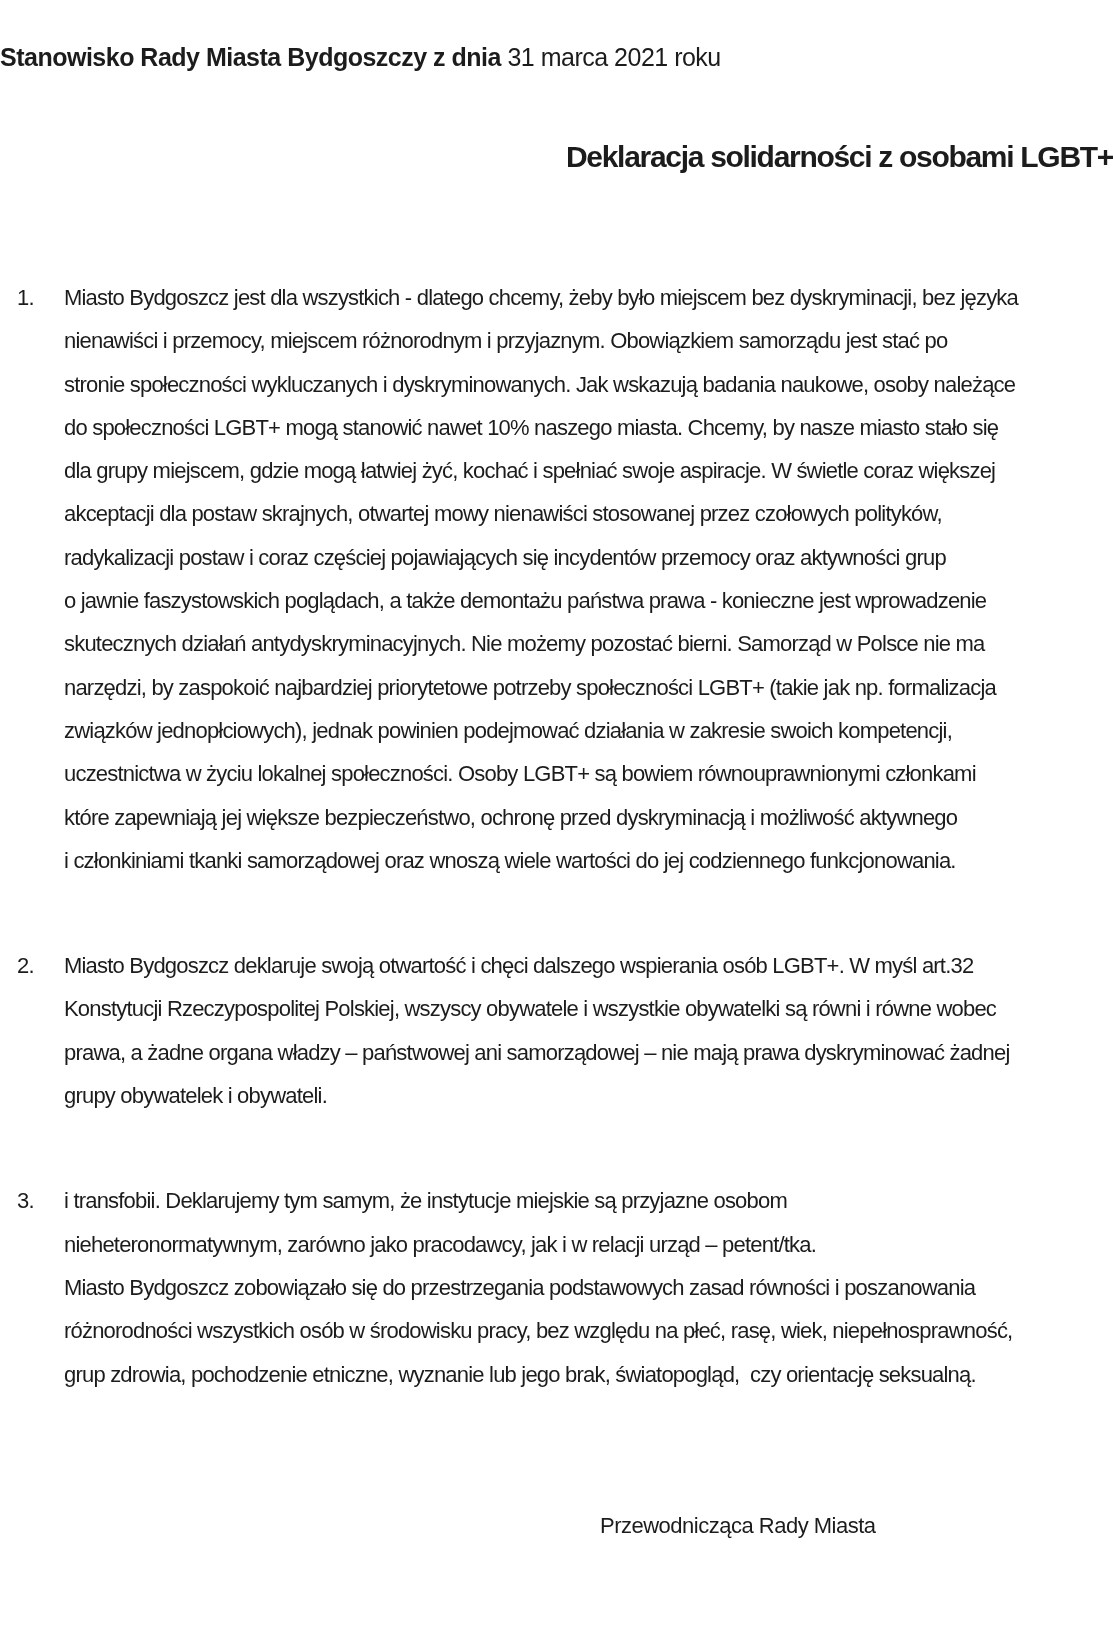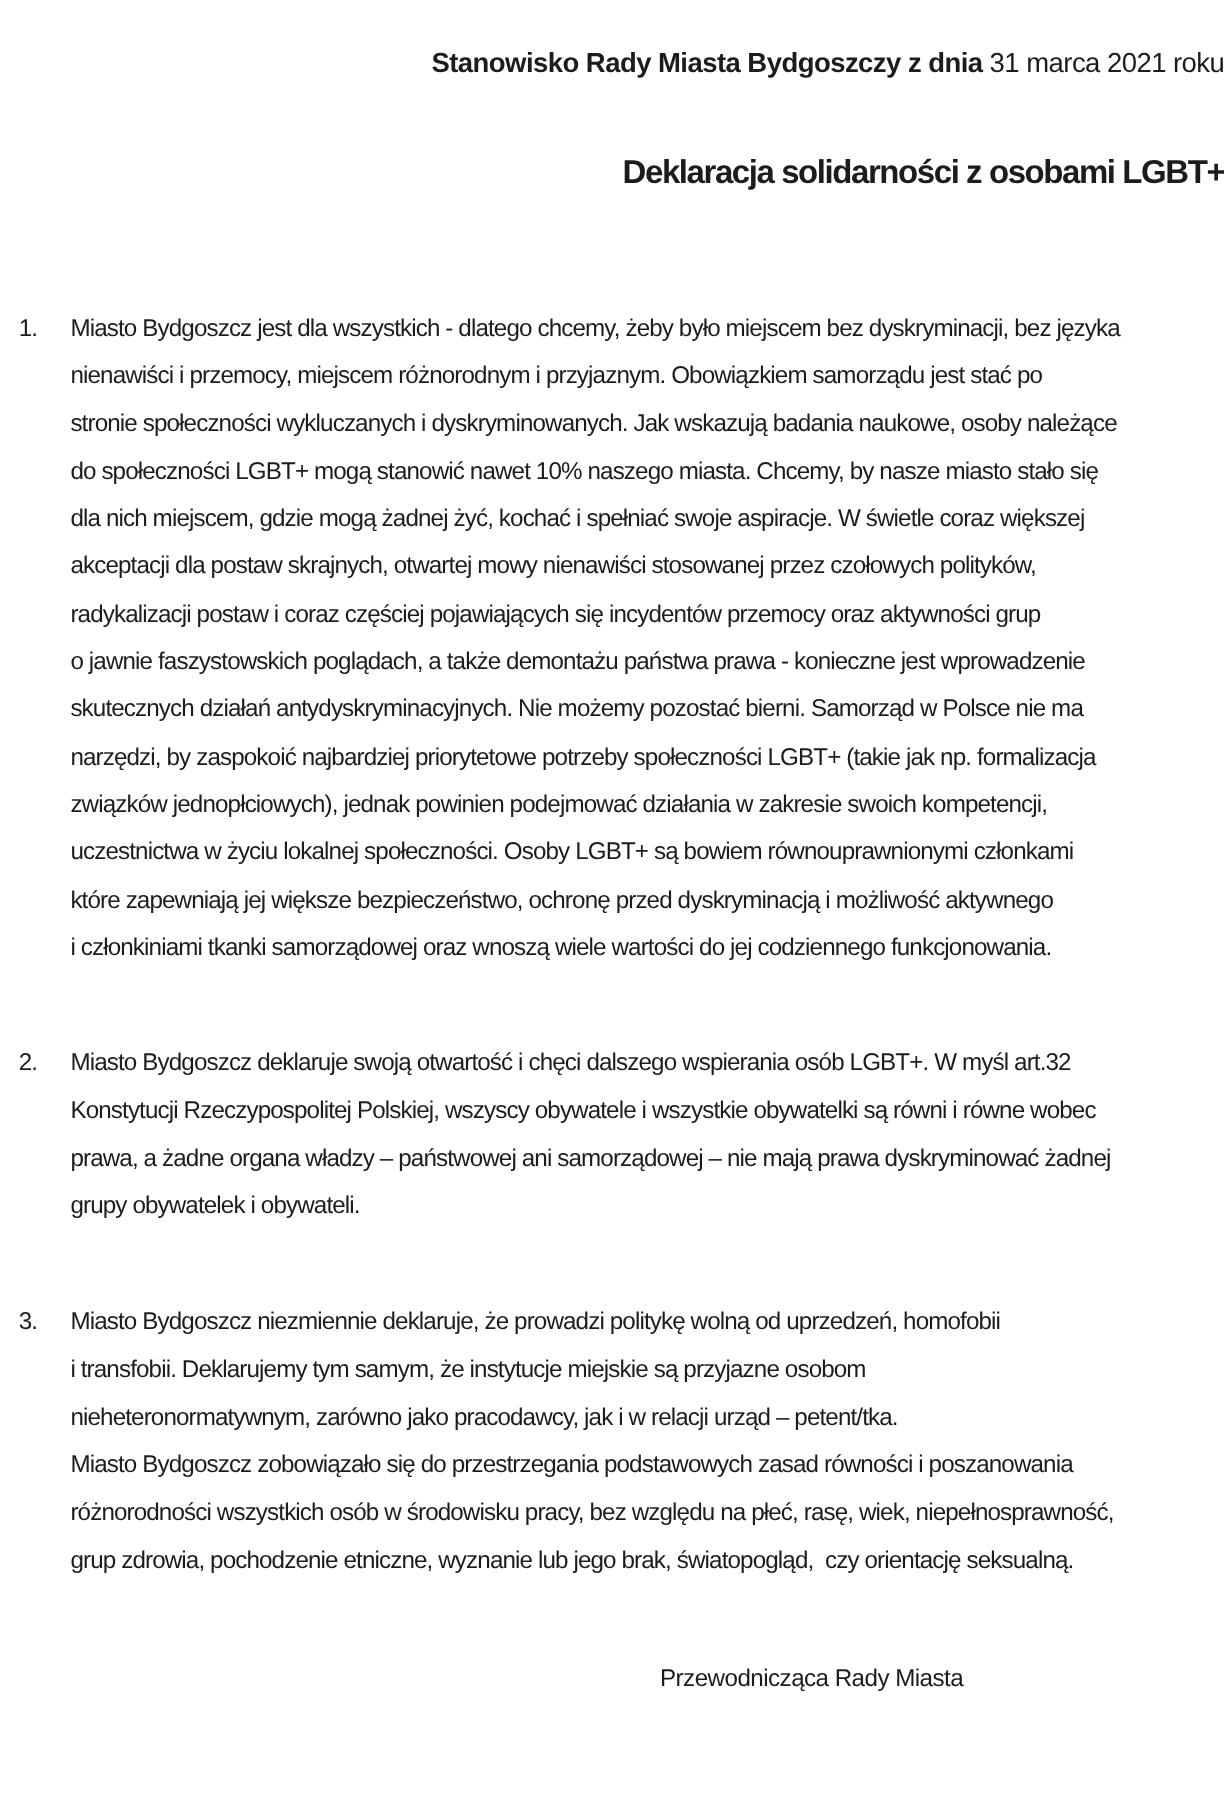--- a/index.html
+++ b/index.html
@@ -14,21 +14,21 @@
     background: #ffffff;
     color: #1c1c1c;
     font-family: "Liberation Sans", "DejaVu Sans", sans-serif;
     overflow: hidden;
   }
   .doc-header {
     position: absolute;
     top: 42px;
     left: 0;
     width: 100%;
-    text-align: right;
+    text-align: left;
     font-size: 25px;
     line-height: 30px;
     letter-spacing: -0.5px;
     white-space: pre;
   }
   .doc-header .bold-part {
     font-weight: bold;
   }
   .doc-title {
     position: absolute;
@@ -93,21 +93,21 @@
 
   <div class="paras">
 
     <div class="para">
       <span class="num">1.</span>
       <div class="lines">
           <div class="line">Miasto Bydgoszcz jest dla wszystkich - dlatego chcemy, żeby było miejscem bez dyskryminacji, bez języka</div>
           <div class="line">nienawiści i przemocy, miejscem różnorodnym i przyjaznym. Obowiązkiem samorządu jest stać po</div>
           <div class="line">stronie społeczności wykluczanych i dyskryminowanych. Jak wskazują badania naukowe, osoby należące</div>
           <div class="line">do społeczności LGBT+ mogą stanowić nawet 10% naszego miasta. Chcemy, by nasze miasto stało się</div>
-          <div class="line">dla nich miejscem, gdzie mogą żadnej żyć, kochać i spełniać swoje aspiracje. W świetle coraz większej</div>
+          <div class="line">dla grupy miejscem, gdzie mogą łatwiej żyć, kochać i spełniać swoje aspiracje. W świetle coraz większej</div>
           <div class="line">akceptacji dla postaw skrajnych, otwartej mowy nienawiści stosowanej przez czołowych polityków,</div>
           <div class="line">radykalizacji postaw i coraz częściej pojawiających się incydentów przemocy oraz aktywności grup</div>
           <div class="line">o jawnie faszystowskich poglądach, a także demontażu państwa prawa - konieczne jest wprowadzenie</div>
           <div class="line">skutecznych działań antydyskryminacyjnych. Nie możemy pozostać bierni. Samorząd w Polsce nie ma</div>
           <div class="line">narzędzi, by zaspokoić najbardziej priorytetowe potrzeby społeczności LGBT+ (takie jak np. formalizacja</div>
           <div class="line">związków jednopłciowych), jednak powinien podejmować działania w zakresie swoich kompetencji,</div>
           <div class="line">uczestnictwa w życiu lokalnej społeczności. Osoby LGBT+ są bowiem równouprawnionymi członkami</div>
           <div class="line">które zapewniają jej większe bezpieczeństwo, ochronę przed dyskryminacją i możliwość aktywnego</div>
           <div class="line">i członkiniami tkanki samorządowej oraz wnoszą wiele wartości do jej codziennego funkcjonowania.</div>
         </div>
@@ -119,21 +119,20 @@
           <div class="line">Miasto Bydgoszcz deklaruje swoją otwartość i chęci dalszego wspierania osób LGBT+. W myśl art.32</div>
           <div class="line">Konstytucji Rzeczypospolitej Polskiej, wszyscy obywatele i wszystkie obywatelki są równi i równe wobec</div>
           <div class="line">prawa, a żadne organa władzy – państwowej ani samorządowej – nie mają prawa dyskryminować żadnej</div>
           <div class="line">grupy obywatelek i obywateli.</div>
         </div>
     </div>
 
     <div class="para">
       <span class="num">3.</span>
       <div class="lines">
-          <div class="line">Miasto Bydgoszcz niezmiennie deklaruje, że prowadzi politykę wolną od uprzedzeń, homofobii</div>
           <div class="line">i transfobii. Deklarujemy tym samym, że instytucje miejskie są przyjazne osobom</div>
           <div class="line">nieheteronormatywnym, zarówno jako pracodawcy, jak i w relacji urząd – petent/tka.</div>
           <div class="line">Miasto Bydgoszcz zobowiązało się do przestrzegania podstawowych zasad równości i poszanowania</div>
           <div class="line">różnorodności wszystkich osób w środowisku pracy, bez względu na płeć, rasę, wiek, niepełnosprawność,</div>
           <div class="line">grup zdrowia, pochodzenie etniczne, wyznanie lub jego brak, światopogląd,  czy orientację seksualną.</div>
         </div>
     </div>
 
   </div>
 

